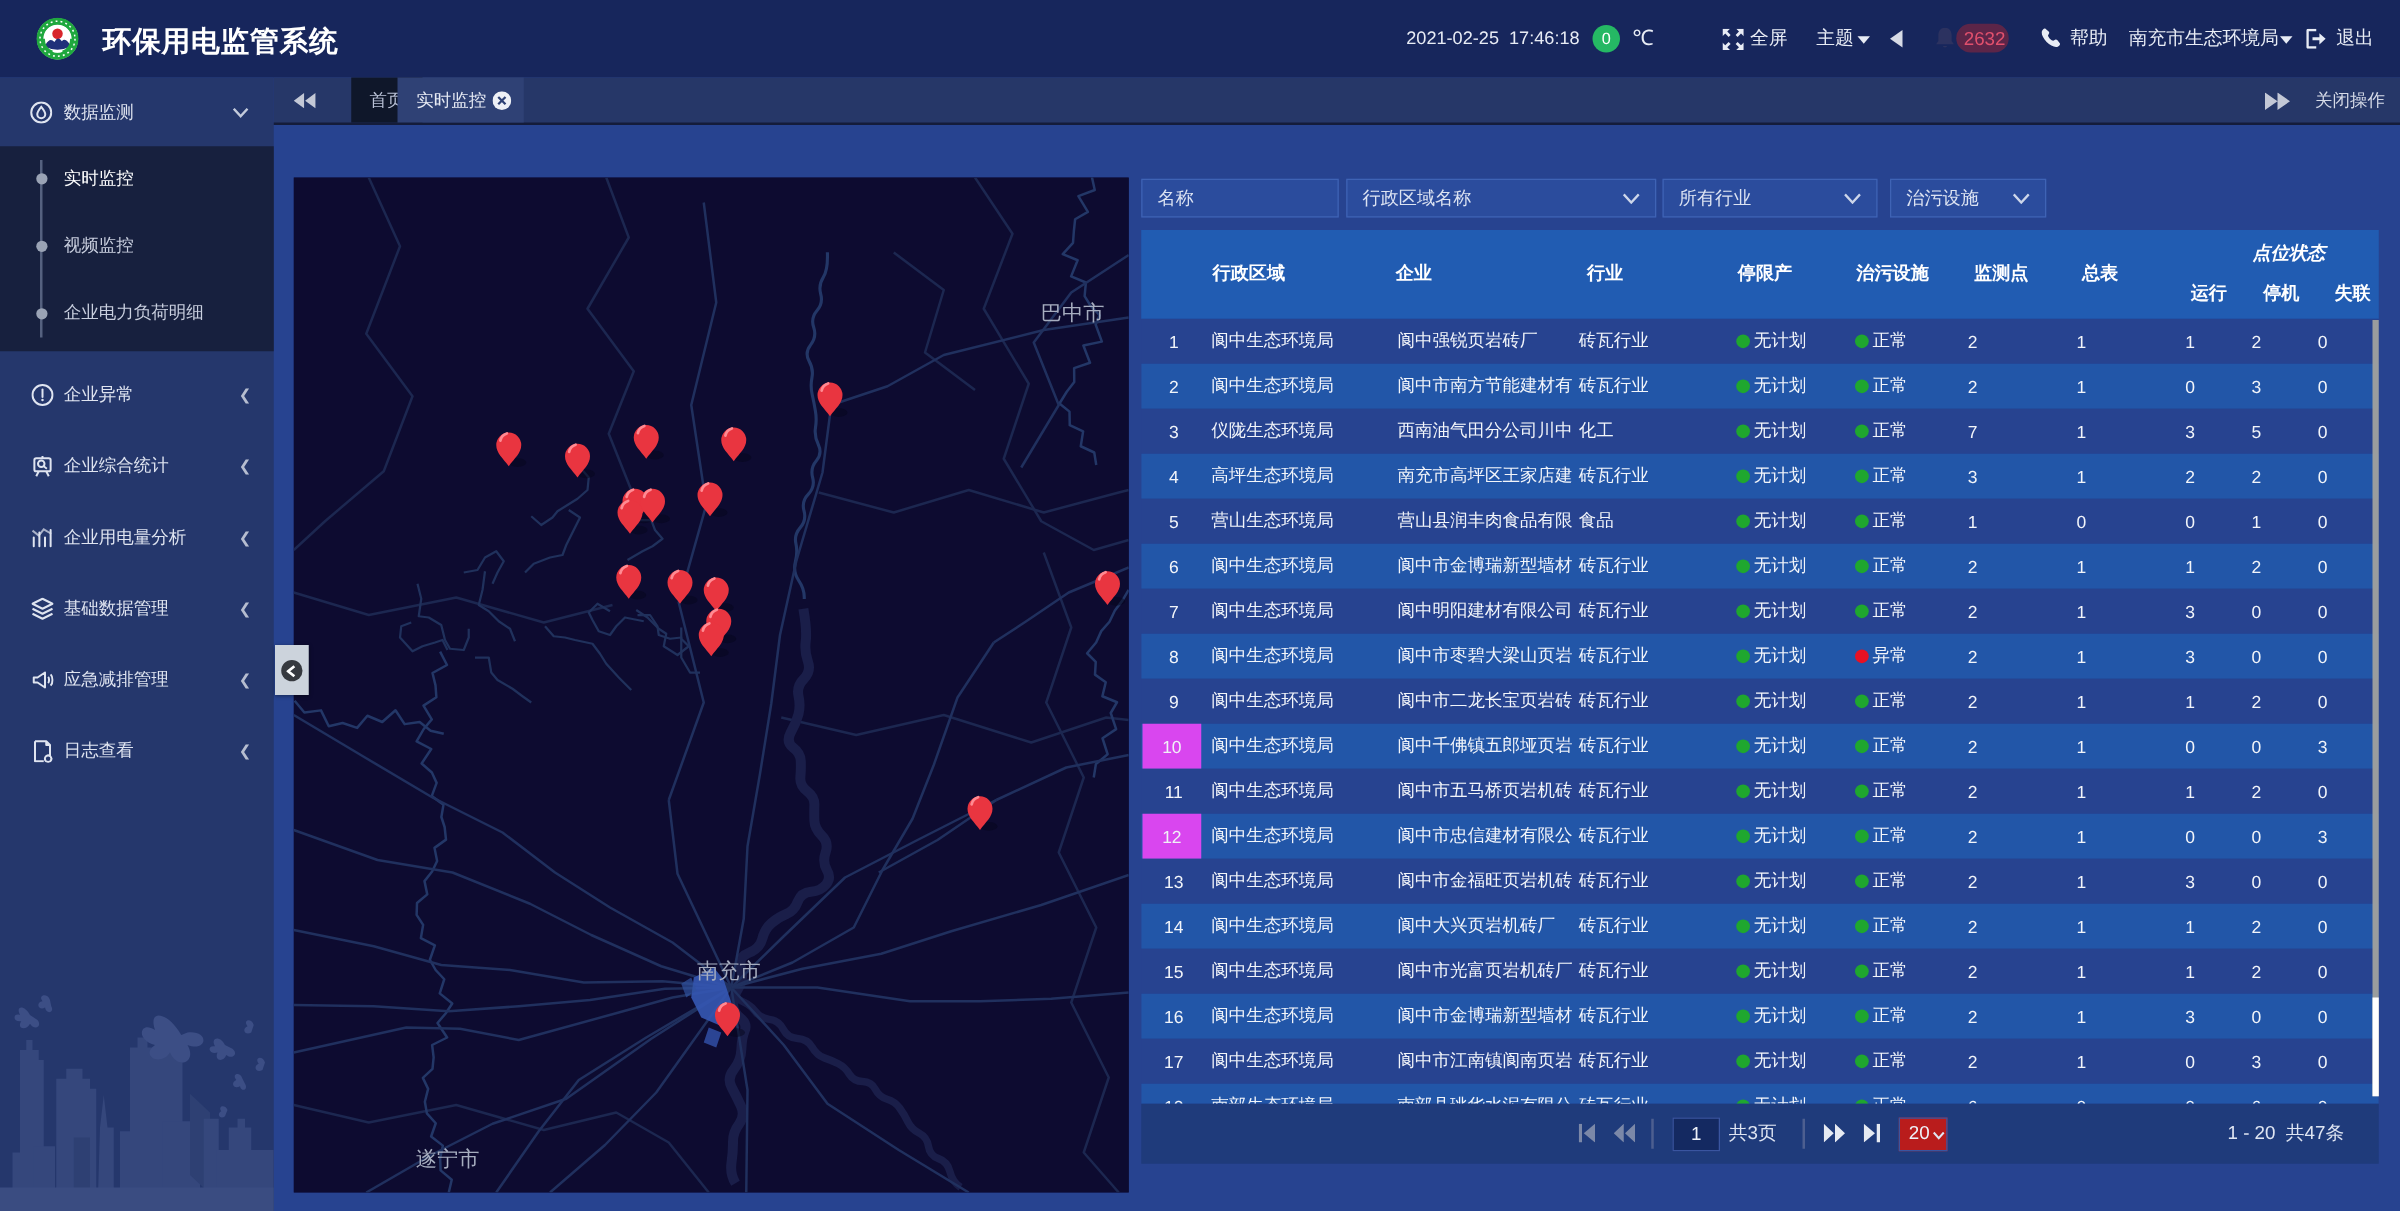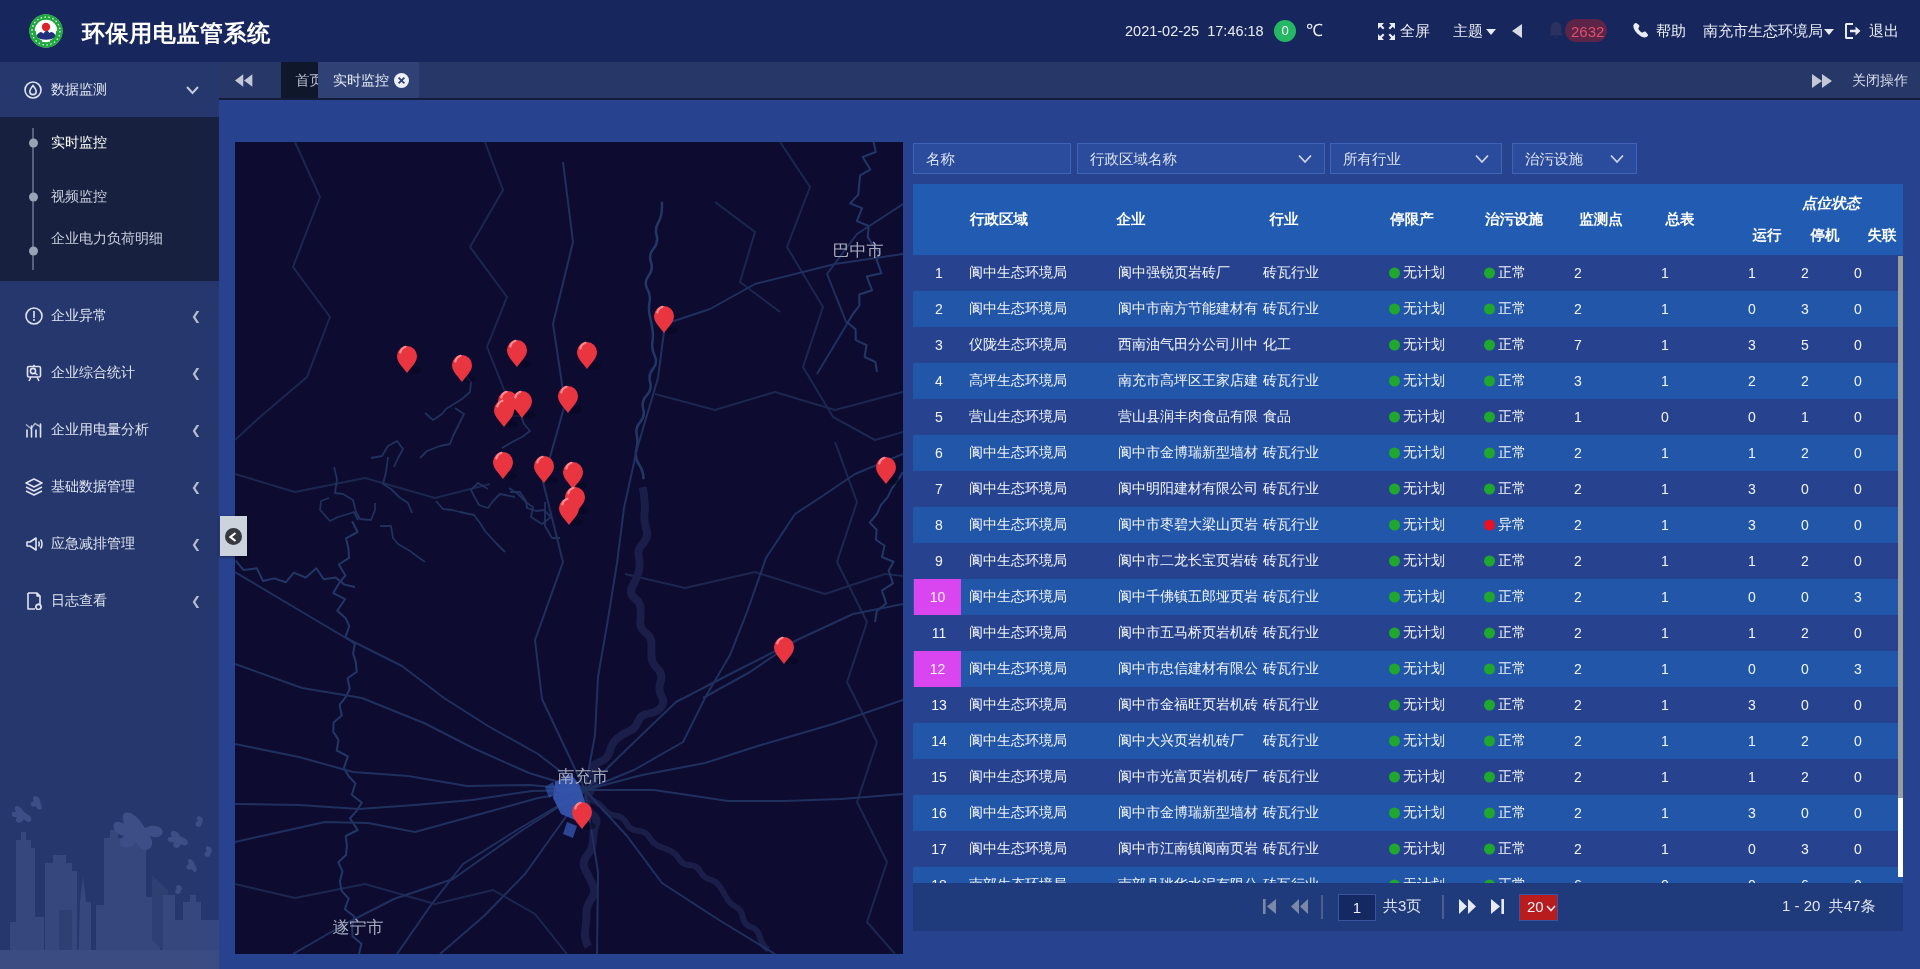--- a/index.html
+++ b/index.html
@@ -104,21 +104,21 @@
           <path d="M1 1 L6.5 7 L12 1"></path>
         </svg>
     </div>
     <div id="submenu">
       <div class="abs" style="left:32px;top:11px;width:2px;height:142px;background:#55617f;"></div>
       <div class="subdot" style="top:26px;"></div>
       <div class="subdot" style="top:80px;"></div>
       <div class="subdot" style="top:134px;"></div>
       <span class="subitem" style="top:26px;color:#ffffff;">实时监控</span>
       <span class="subitem" style="top:80px;">视频监控</span>
-      <span class="subitem" style="top:122px;">企业电力负荷明细</span>
+      <span class="subitem" style="top:133px;">企业电力负荷明细</span>
     </div>
     <div class="menurow" style="top:226px;">
       <svg class="abs" style="left:25px;top:19px" width="18" height="18" viewBox="0 0 18 18" fill="none" stroke="#dfe4f0" stroke-width="1.6">
         <circle cx="9" cy="9" r="8"></circle>
           <path d="M9 4.5 L9 10.5" stroke-linecap="round"></path>
           <circle cx="9" cy="13" r="1" fill="#dfe4f0" stroke="none"></circle>
       </svg>
       <span class="mtxt">企业异常</span>
         <span class="chev">❮</span>
     </div>

